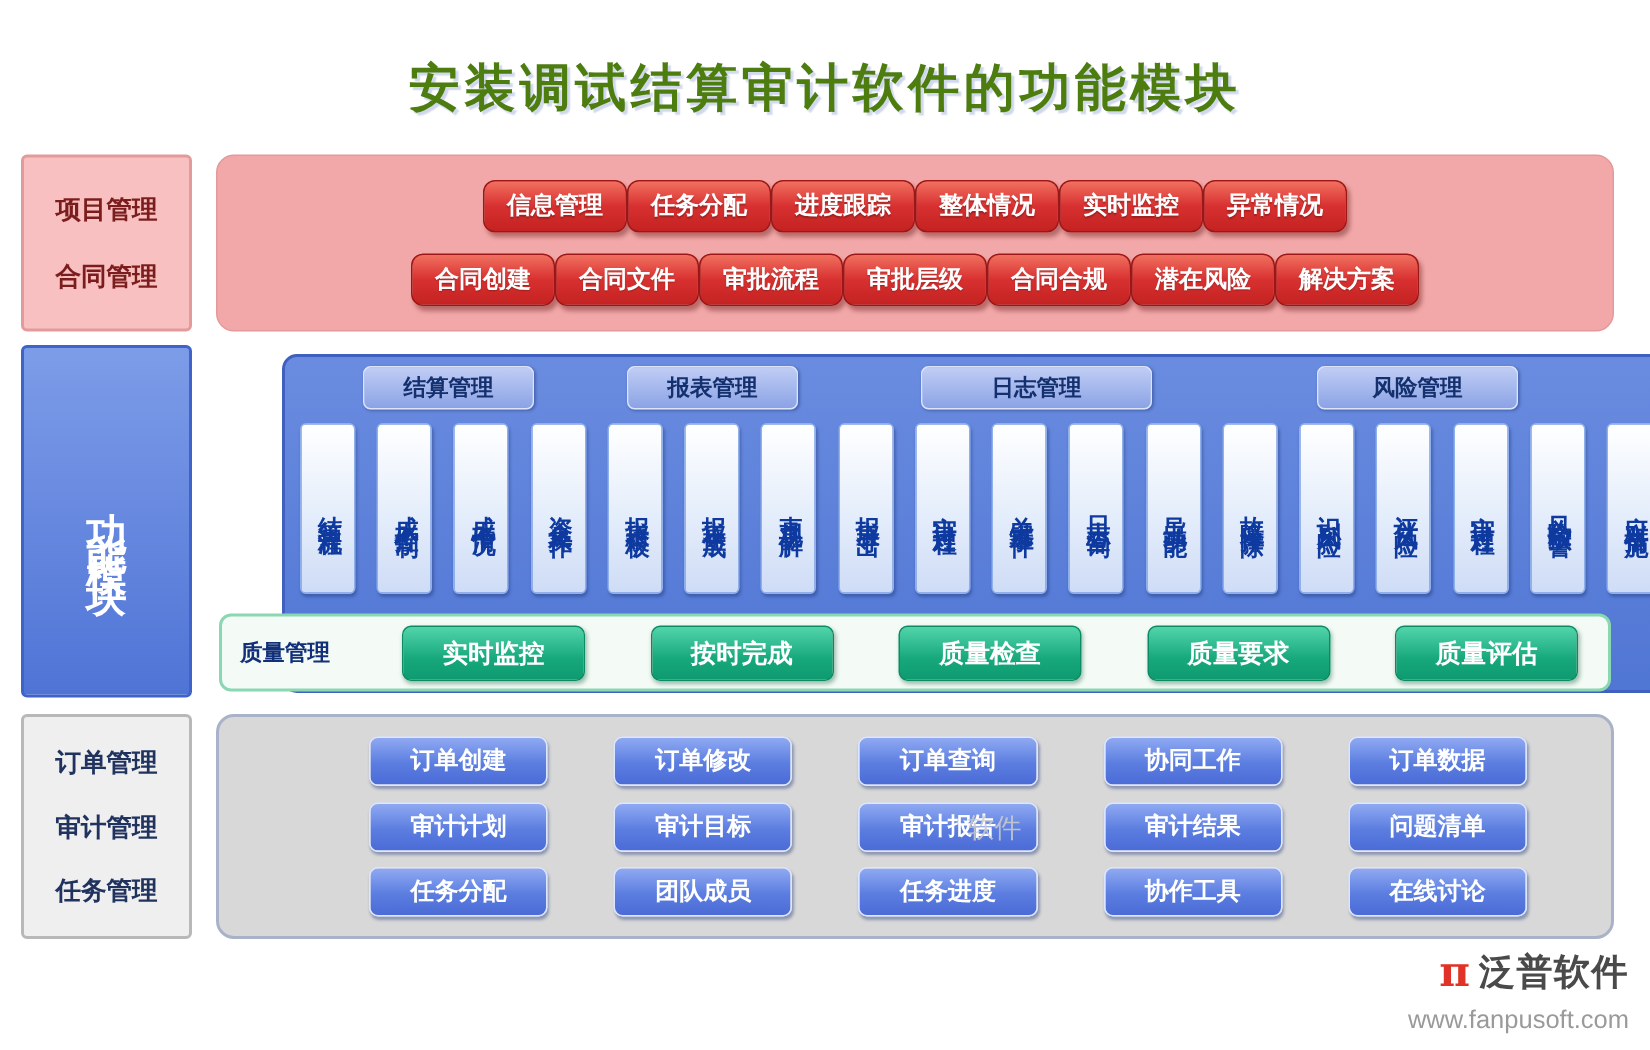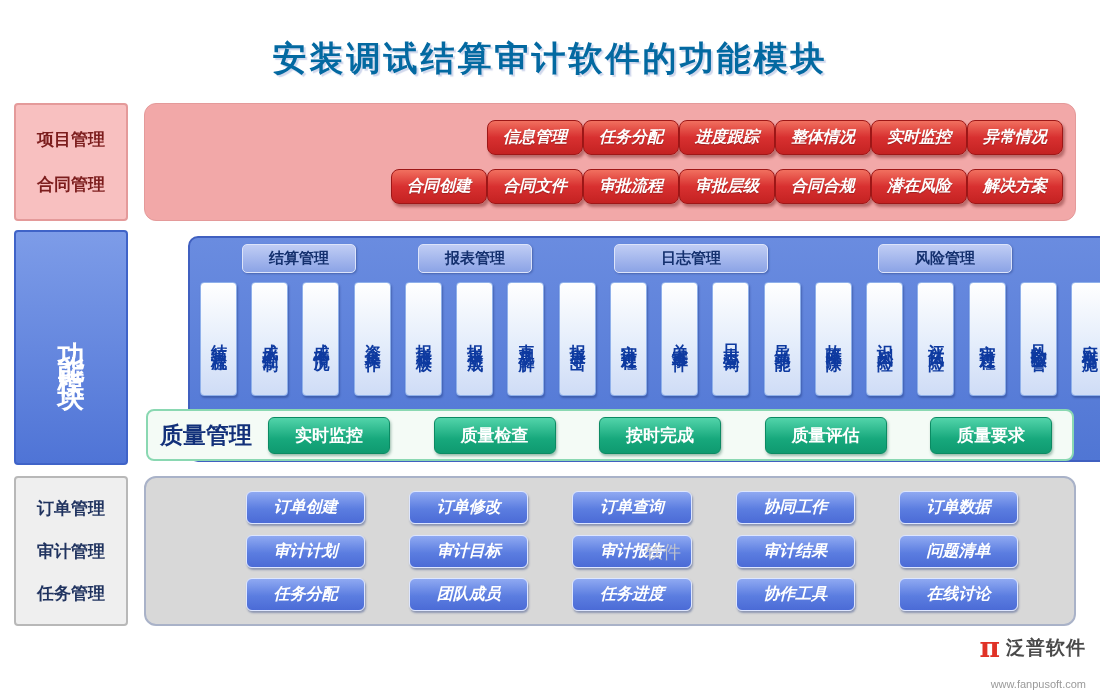--- a/index.html
+++ b/index.html
@@ -1,78 +1,78 @@
 <!DOCTYPE html>
 <html><head>
 <meta charset="utf-8">
 <style>
   html,body{margin:0;padding:0;}
   body{width:1100px;height:700px;background:#ffffff;font-family:"Liberation Sans","DejaVu Sans",sans-serif;}
   #app{position:relative;width:1100px;height:700px;background:#ffffff;overflow:hidden;}
 
   .title{position:absolute;top:36px;left:0;width:100%;text-align:center;font-size:34px;font-weight:800;
-         color:#0369a1;letter-spacing:3px;text-shadow:2px 2px 1px rgba(120,140,200,0.35);font-family:Liberation Serif, serif;}
+         color:#4d7c0f;letter-spacing:3px;text-shadow:2px 2px 1px rgba(120,140,200,0.35);font-family:Liberation Serif, serif;}
 
   
   .side-box{position:absolute;left:14px;width:114px;border-radius:4px;display:flex;flex-direction:column;
             justify-content:space-evenly;align-items:center;box-sizing:border-box;}
   .top-side{top:103px;height:118px;background:#f8c0c0;border:2px solid #e49a9a;}
   .top-side .side-label{color:#7c1d1d;font-weight:bold;font-size:17px;}
   .bottom-side{top:476px;height:150px;background:#efefef;border:2px solid #b8b8b8;}
   .bottom-side .side-label{color:#20335f;font-weight:bold;font-size:17px;}
   .mid-side{top:230px;height:235px;background:linear-gradient(180deg,#7d9ce8,#4f74d6);border:2px solid #3f63c8;
             justify-content:center;}
   .mid-side .vlabel{color:#ffffff;font-size:27px;font-weight:bold;writing-mode:vertical-rl;
                     text-orientation:upright;letter-spacing:14px;}
 
   
   .panel{position:absolute;left:144px;width:932px;box-sizing:border-box;}
   .top-panel{top:103px;height:118px;background:#f2a8a8;border:1px solid #e49a9a;border-radius:12px;
              display:flex;flex-direction:column;justify-content:space-evenly;padding:2px 12px;}
-  .chip-row{display:flex;justify-content:flex-end;align-items:center;font-style:italic;}
+  .chip-row{display:flex;justify-content:center;align-items:center;}
   .red-chip{background:linear-gradient(180deg,#f1705f 0%,#d83030 50%,#c42222 100%);border:1px solid #9e1717;
             border-radius:8px;color:#fff;font-size:16px;font-weight:bold;padding:6px 15px;
             box-shadow:2px 3px 3px rgba(110,30,30,0.45);text-shadow:0 1px 1px rgba(0,0,0,0.25);cursor:pointer;}
 
   .mid-panel{top:236px;height:226px;background:linear-gradient(180deg,#6a8ce0,#5076d4);border:2px solid #4060c0;
              border-radius:10px;margin-left:44px;}
   .tab{position:absolute;top:6px;height:27px;display:flex;align-items:center;justify-content:center;
        background:linear-gradient(180deg,#c0cdf4,#8ba3e6);border:1px solid #dde4fa;border-radius:5px;
        color:#14306e;font-weight:bold;font-size:15px;cursor:pointer;box-shadow:1px 1px 2px rgba(30,50,110,0.4);}
   .tab0{left:52px;width:112px;} .tab1{left:228px;width:112px;} .tab2{left:424px;width:152px;} .tab3{left:688px;width:132px;}
   .vbox-row{position:absolute;left:10px;right:10px;top:44px;display:flex;justify-content:space-between;}
   .vbox{width:37px;height:114px;background:linear-gradient(180deg,#ffffff,#e4edfb 55%,#cfdcf6);
         border:1px solid #8fb0ea;border-radius:4px;display:flex;align-items:center;justify-content:center;
         box-shadow:1px 2px 2px rgba(20,40,100,0.35);cursor:pointer;box-sizing:border-box;}
   .vbox .vtext{writing-mode:vertical-rl;text-orientation:upright;color:#0e3aa0;font-weight:bold;
                font-size:16px;letter-spacing:4px;}
 
   .quality{position:absolute;left:146px;top:409px;width:928px;height:52px;background:#f4fbf6;
            border:2px solid #8ad8b2;border-radius:8px;display:flex;align-items:center;box-sizing:border-box;
            padding:0 12px;z-index:3;}
-  .quality-label{color:#12307a;font-weight:bold;font-size:23px;width:100px;flex:none;}
+  .quality-label{color:#12307a;font-weight:bold;font-size:15px;width:100px;flex:none;}
   .quality-buttons{flex:1;display:flex;justify-content:space-between;padding:0 8px;}
   .green-chip{background:linear-gradient(180deg,#52d4aa,#17a87c 60%,#0f9a70);border:1px solid #0c8a63;
               border-radius:6px;color:#fff;font-weight:bold;font-size:17px;padding:6px 26px;
               box-shadow:1px 2px 3px rgba(20,90,60,0.4);cursor:pointer;}
 
   .bottom-panel{top:476px;height:150px;background:#d8d8d8;border:2px solid #a9b2c8;border-radius:12px;
                 display:flex;flex-direction:column;justify-content:space-evenly;padding:2px 56px;}
   .blue-chip{background:linear-gradient(180deg,#8fa9f2 0%,#5b7de0 55%,#4b6bd6 100%);border:1px solid #dde6ff;
              border-radius:6px;color:#fff;font-weight:bold;font-size:16px;width:150px;text-align:center;
              padding:5px 0;box-shadow:1px 2px 2px rgba(50,70,130,0.45);cursor:pointer;box-sizing:border-box;margin-left:44px;}
 
   .watermark{position:absolute;left:645px;top:540px;color:#cccccc;font-size:18px;opacity:0.85;
              pointer-events:none;z-index:5;}
 
   .footer{position:absolute;right:14px;bottom:10px;display:flex;flex-direction:column;align-items:flex-end;z-index:5;}
   .brand-row{display:flex;align-items:center;gap:6px;}
   .brand-icon{color:#e03226;font-size:28px;font-weight:bold;line-height:1;font-family:"DejaVu Serif",serif;}
-  .brand-name{color:#4a4a4a;font-size:19px;font-weight:bold;letter-spacing:1px;}
-  .brand-url{color:#9a9a9a;font-size:11px;margin-top:16px;}
+  .brand-name{color:#4a4a4a;font-size:24px;font-weight:bold;letter-spacing:1px;}
+  .brand-url{color:#9a9a9a;font-size:17px;margin-top:6px;}
 </style>
 </head>
 <body>
 
 <div id="app">
 
   <div class="title">安装调试结算审计软件的功能模块</div>
 
   <div class="side-box top-side">
     <span class="side-label">项目管理</span>
@@ -164,24 +164,24 @@
       <div class="vbox">
           <span class="vtext">应对措施</span>
         </div>
     </div>
   </div>
 
   <div class="quality">
     <span class="quality-label">质量管理</span>
     <div class="quality-buttons">
       <div class="green-chip">实时监控</div>
+      <div class="green-chip">按时完成</div>
       <div class="green-chip">质量检查</div>
-      <div class="green-chip">按时完成</div>
+      <div class="green-chip">质量要求</div>
       <div class="green-chip">质量评估</div>
-      <div class="green-chip">质量要求</div>
     </div>
   </div>
 
   <div class="side-box bottom-side">
     <span class="side-label">订单管理</span>
     <span class="side-label">审计管理</span>
     <span class="side-label">任务管理</span>
   </div>
 
   <div class="panel bottom-panel">

